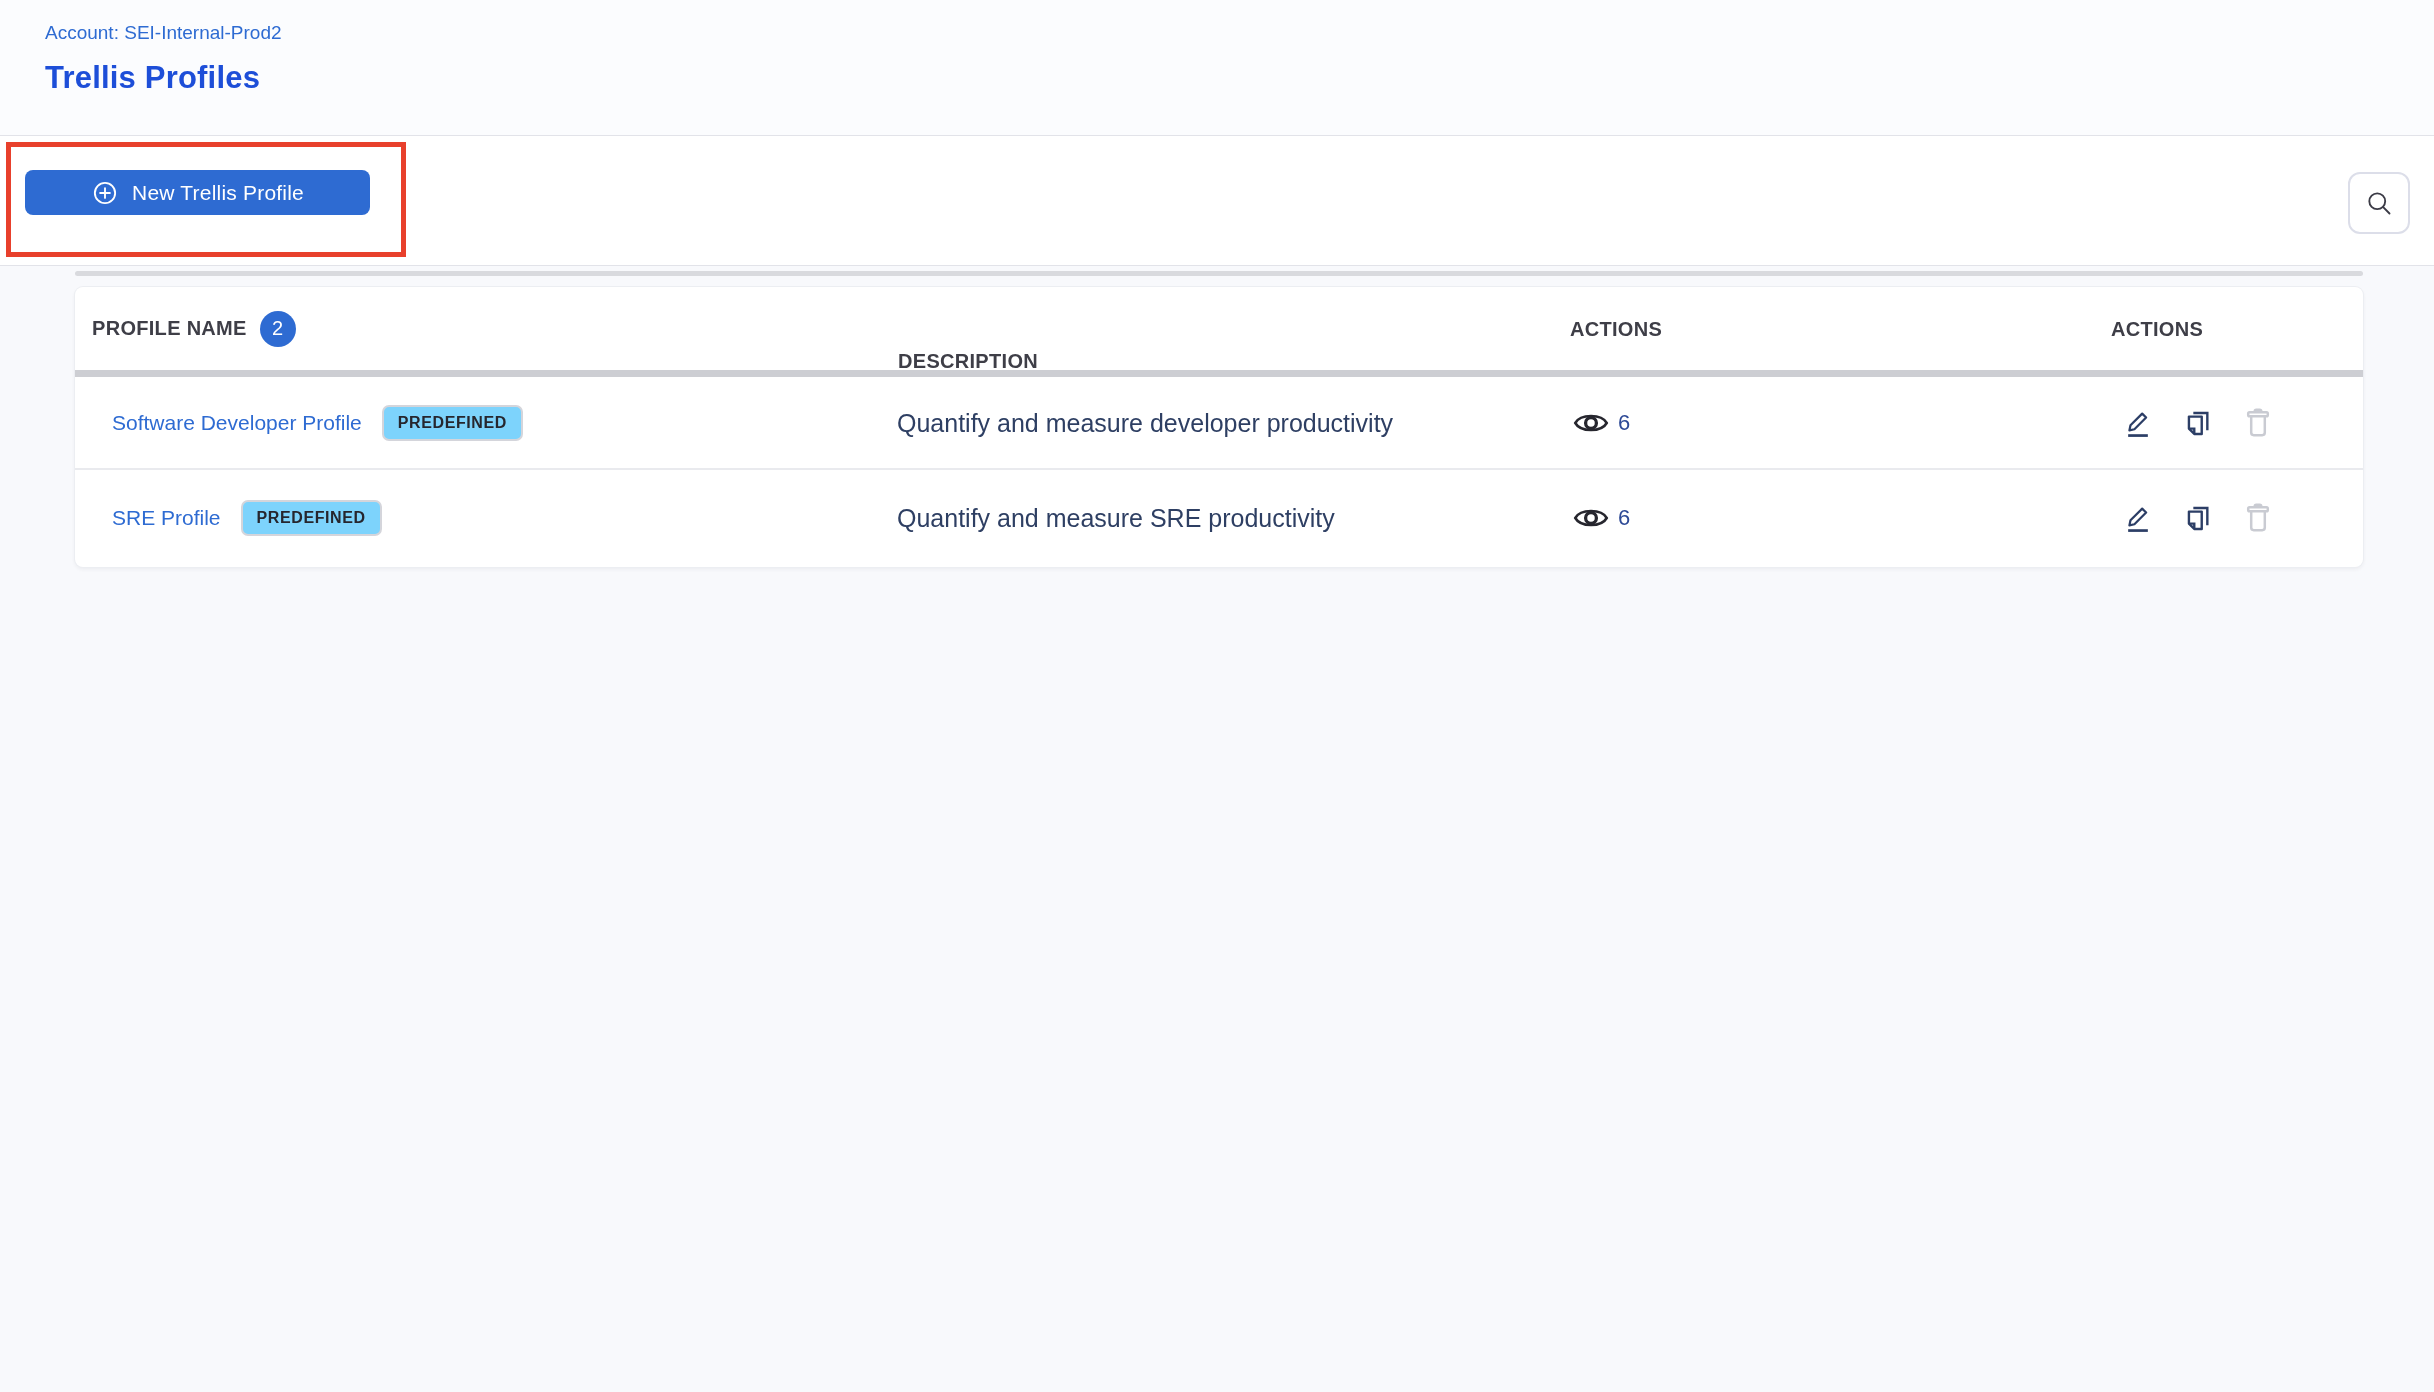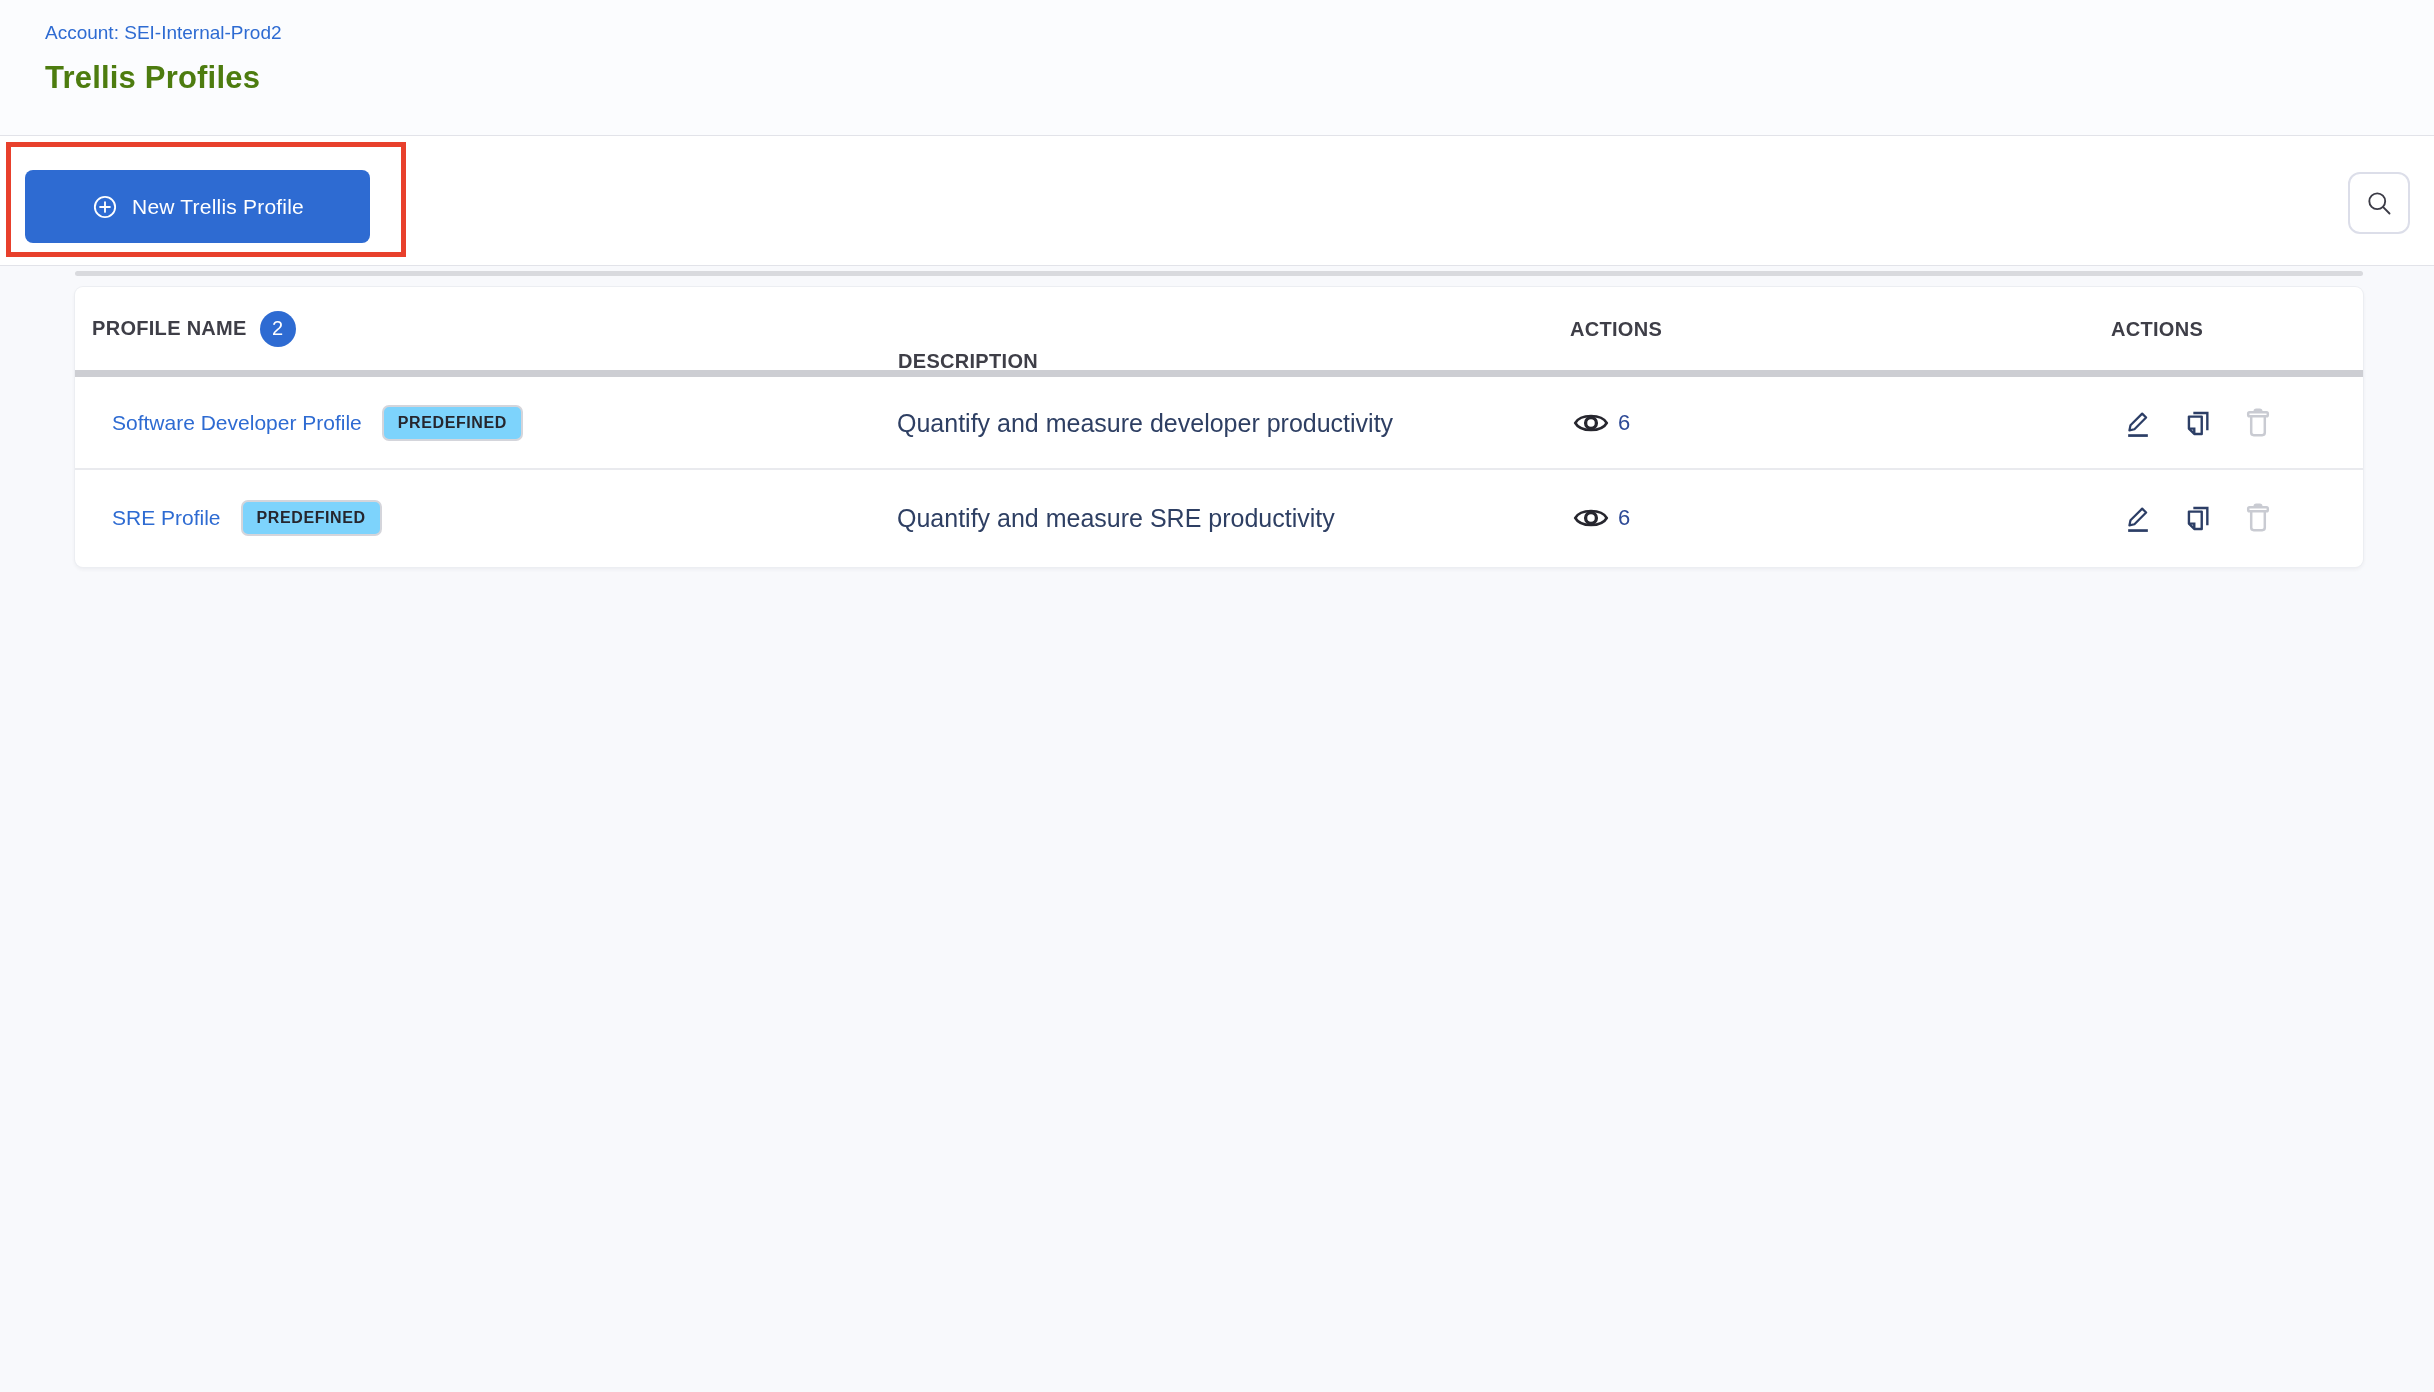--- a/index.html
+++ b/index.html
@@ -18,36 +18,36 @@
     position:absolute; left:0; top:0; width:2434px; height:136px;
     background:#fbfcfe;
     border-bottom:1px solid #e2e3e9;
   }
   .breadcrumb {
     position:absolute; left:45px; top:22px;
     font-size:19px; color:#2e6bd2; text-decoration:none; cursor:pointer;
   }
   .page-title {
     position:absolute; left:45px; top:60px;
-    font-size:31px; font-weight:700; color:#4d7c0f; letter-spacing:0.2px;
+    font-size:31px; font-weight:700; color:#1d4ed8; letter-spacing:0.2px;
   }
 
   
   .toolbar {
     position:absolute; left:0; top:136px; width:2434px; height:130px;
     background:#ffffff;
     border-bottom:1px solid #e2e3e9;
   }
   .annotation-box {
     position:absolute; left:6px; top:6px; width:400px; height:115px;
     border:5px solid #e8402c;
     pointer-events:none;
   }
   .new-profile-btn {
-    position:absolute; left:25px; top:34px; width:345px; height:73px;
+    position:absolute; left:25px; top:34px; width:345px; height:45px;
     background:#2e6bd2; border:none; border-radius:8px;
     color:#ffffff; font-size:21px; letter-spacing:0.2px;
     font-family:inherit;
     display:flex; align-items:center; justify-content:center; gap:13px;
     cursor:pointer;
   }
   .search-btn {
     position:absolute; right:24px; top:36px; width:62px; height:62px;
     background:#ffffff; border:2px solid #dcdee9; border-radius:12px;
     display:flex; align-items:center; justify-content:center;

